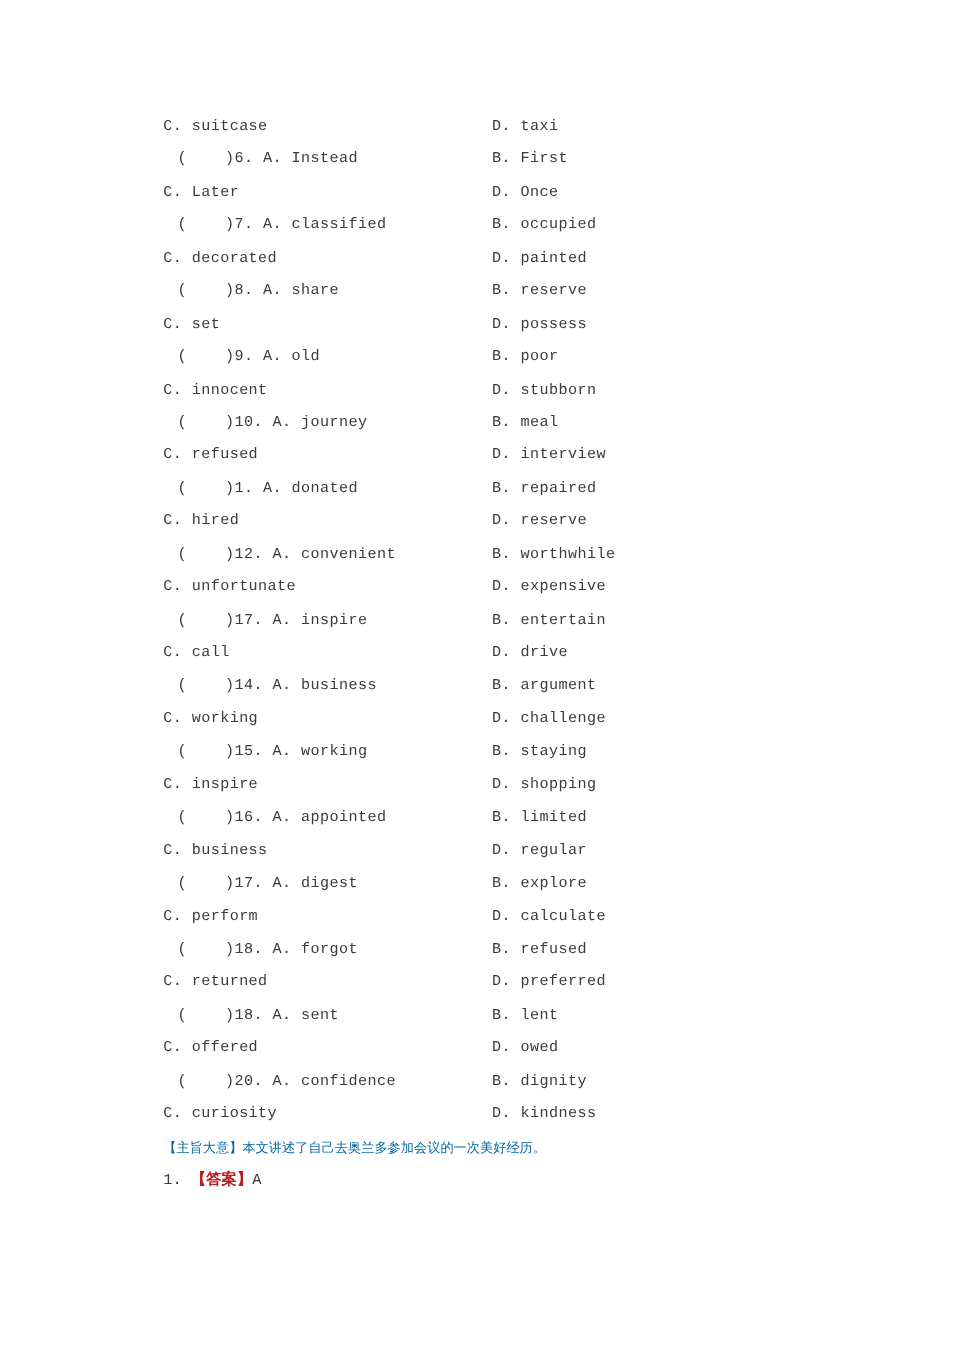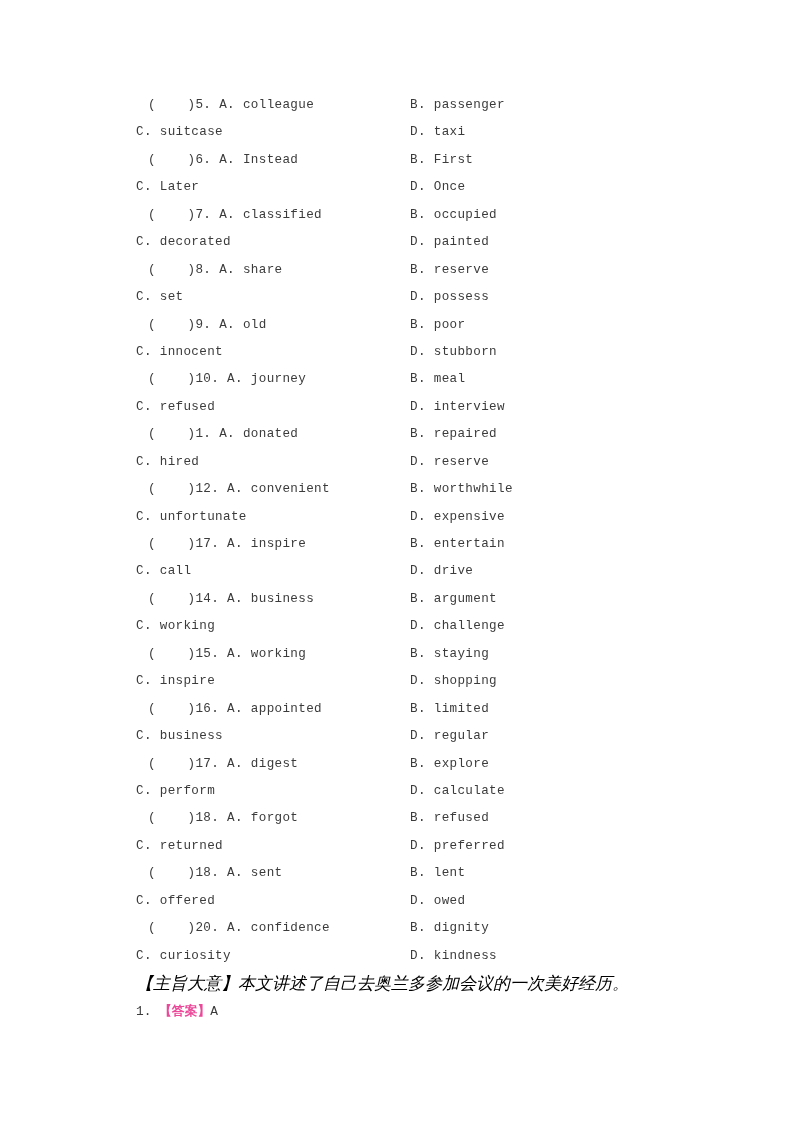--- a/index.html
+++ b/index.html
@@ -54,53 +54,51 @@
   .indent {
     padding-left: 12px;
   }
   .paren {
     letter-spacing: 0.35px;
   }
   .cn-line {
     position: relative;
     height: 27.45px;
     line-height: 27.45px;
-    font-size: 17px;
+    font-size: 11px;
     font-family: "DejaVu Sans", "Liberation Sans", sans-serif;
     white-space: pre;
-    color: #000000;
-    font-style: italic;
+    color: #0369a1;
   }
   .ans-line {
     position: relative;
     height: 27.45px;
     line-height: 27.45px;
     font-size: 12.8px;
     white-space: pre;
     color: #3b3b3b;
   }
   .ans-num {
     font-family: "Liberation Mono", "DejaVu Sans Mono", monospace;
   }
   .ans-tag {
-    color: #ec4899;
+    color: #b91c1c;
     font-family: "DejaVu Sans", "Liberation Sans", sans-serif;
     font-weight: bold;
   }
   .ans-val {
     font-family: "Liberation Mono", "DejaVu Sans Mono", monospace;
   }
 </style>
 </head>
 <body>
 
 <div class="page">
   <div class="content">
 
-  <div class="qline"><span class="col-left indent"><span class="paren">(    )5. </span><span>A. </span><span>colleague</span></span><span class="col-right"><span>B. </span><span>passenger</span></span></div>
       <div class="qline"><span class="col-left"><span>C. </span><span>suitcase</span></span><span class="col-right"><span>D. </span><span>taxi</span></span></div>
       <div class="qline"><span class="col-left indent"><span class="paren">(    )6. </span><span>A. </span><span>Instead</span></span><span class="col-right"><span>B. </span><span>First</span></span></div>
       <div class="qline"><span class="col-left"><span>C. </span><span>Later</span></span><span class="col-right"><span>D. </span><span>Once</span></span></div>
       <div class="qline"><span class="col-left indent"><span class="paren">(    )7. </span><span>A. </span><span>classified</span></span><span class="col-right"><span>B. </span><span>occupied</span></span></div>
       <div class="qline"><span class="col-left"><span>C. </span><span>decorated</span></span><span class="col-right"><span>D. </span><span>painted</span></span></div>
       <div class="qline"><span class="col-left indent"><span class="paren">(    )8. </span><span>A. </span><span>share</span></span><span class="col-right"><span>B. </span><span>reserve</span></span></div>
       <div class="qline"><span class="col-left"><span>C. </span><span>set</span></span><span class="col-right"><span>D. </span><span>possess</span></span></div>
       <div class="qline"><span class="col-left indent"><span class="paren">(    )9. </span><span>A. </span><span>old</span></span><span class="col-right"><span>B. </span><span>poor</span></span></div>
       <div class="qline"><span class="col-left"><span>C. </span><span>innocent</span></span><span class="col-right"><span>D. </span><span>stubborn</span></span></div>
       <div class="qline"><span class="col-left indent"><span class="paren">(    )10. </span><span>A. </span><span>journey</span></span><span class="col-right"><span>B. </span><span>meal</span></span></div>

